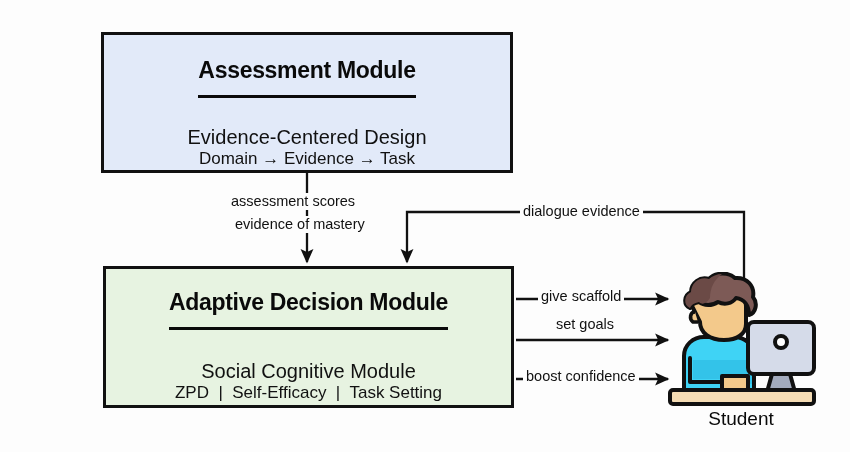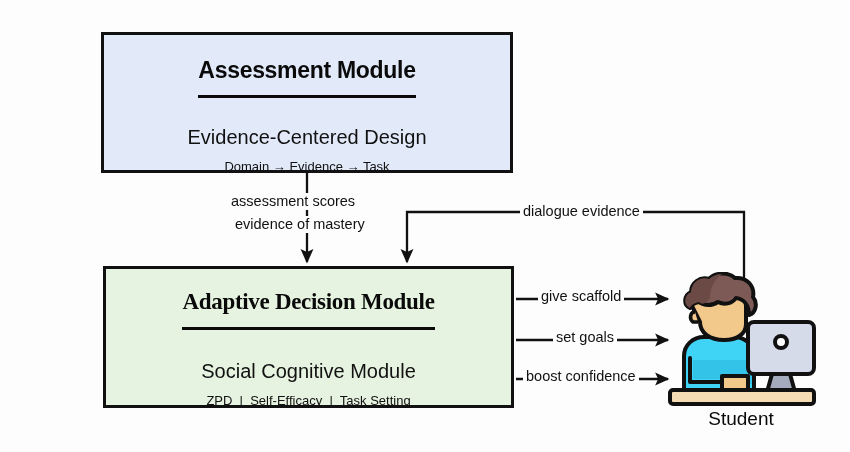--- a/index.html
+++ b/index.html
@@ -47,36 +47,36 @@
     font-weight: bold;
     font-size: 23px;
     color: #0a0a0a;
     letter-spacing: -0.3px;
     text-align: center;
     border-bottom: 3px solid #0a0a0a;
     padding-bottom: 12px;
     line-height: 1.15;
   }
   #assessment-box .module-title { margin-top: 22px; }
-  #decision-box .module-title { margin-top: 20px; font-family: Liberation Serif, serif; }
+  #decision-box .module-title { margin-top: 20px; }
 
   .module-subtitle {
     font-size: 20px;
     color: #111111;
     text-align: center;
     line-height: 1.1;
   }
   #assessment-box .module-subtitle { margin-top: 28px; }
   #decision-box .module-subtitle { margin-top: 30px; }
 
   .module-detail {
-    font-size: 13px;
+    font-size: 17px;
     color: #111111;
     text-align: left;
-    margin-top: 12px;
+    margin-top: 2px;
     line-height: 1.1;
     white-space: pre;
   }
 
   
   #connector-layer {
     position: absolute;
     left: 0;
     top: 0;
     width: 850px;
@@ -91,21 +91,21 @@
     color: #111111;
     white-space: nowrap;
     line-height: 1.2;
     background: #fdfdfd;
     padding: 0 3px;
   }
   #label-assessment-scores { left: 228px; top: 193px; }
   #label-evidence-mastery  { left: 232px; top: 216px; }
   #label-dialogue-evidence { left: 520px; top: 203px; }
   #label-give-scaffold     { left: 538px; top: 288px; }
-  #label-set-goals         { left: 553px; top: 329px; }
+  #label-set-goals         { left: 553px; top: 316px; }
   #label-boost-confidence  { left: 523px; top: 368px; }
 
   
   #student-figure {
     position: absolute;
     left: 662px;
     top: 272px;
     width: 158px;
     height: 140px;
   }

